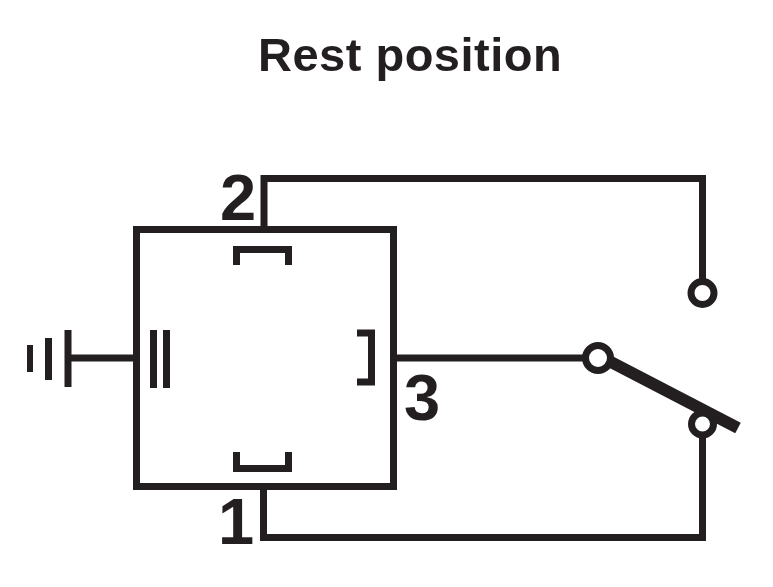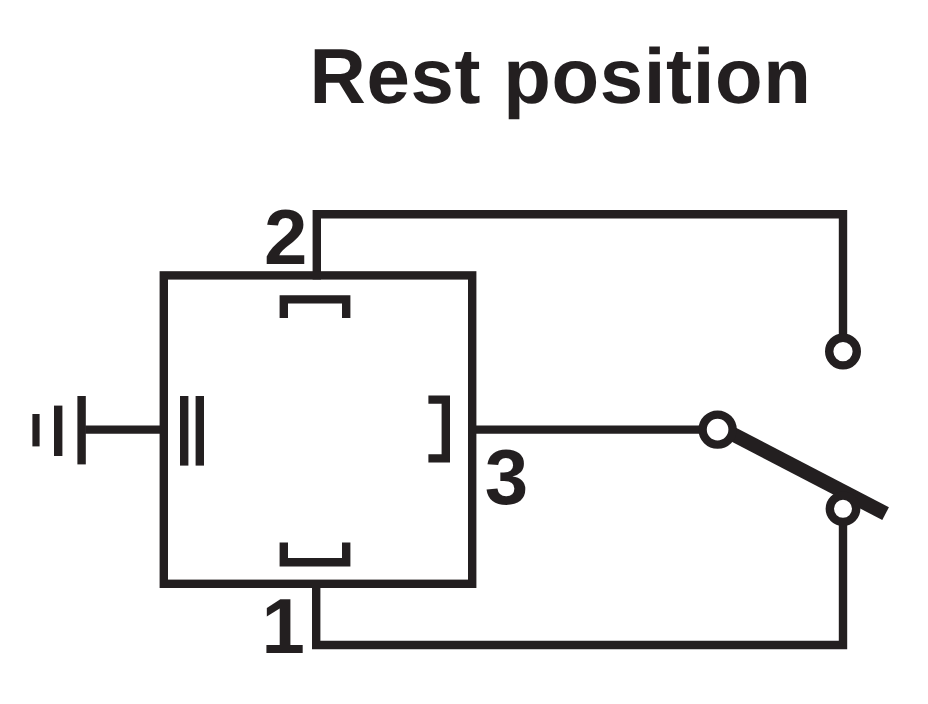--- a/index.html
+++ b/index.html
@@ -20,21 +20,21 @@
     left: 0;
     top: 0;
     width: 773px;
     height: 587px;
   }
   .diagram-title {
     position: absolute;
     left: 258px;
     top: 31px;
     margin: 0;
-    font-size: 65px;
+    font-size: 47px;
     font-weight: bold;
     line-height: 1;
     letter-spacing: 0.5px;
     color: #231f20;
     white-space: nowrap;
   }
   .terminal-label {
     position: absolute;
     width: 36px;
     text-align: center;

